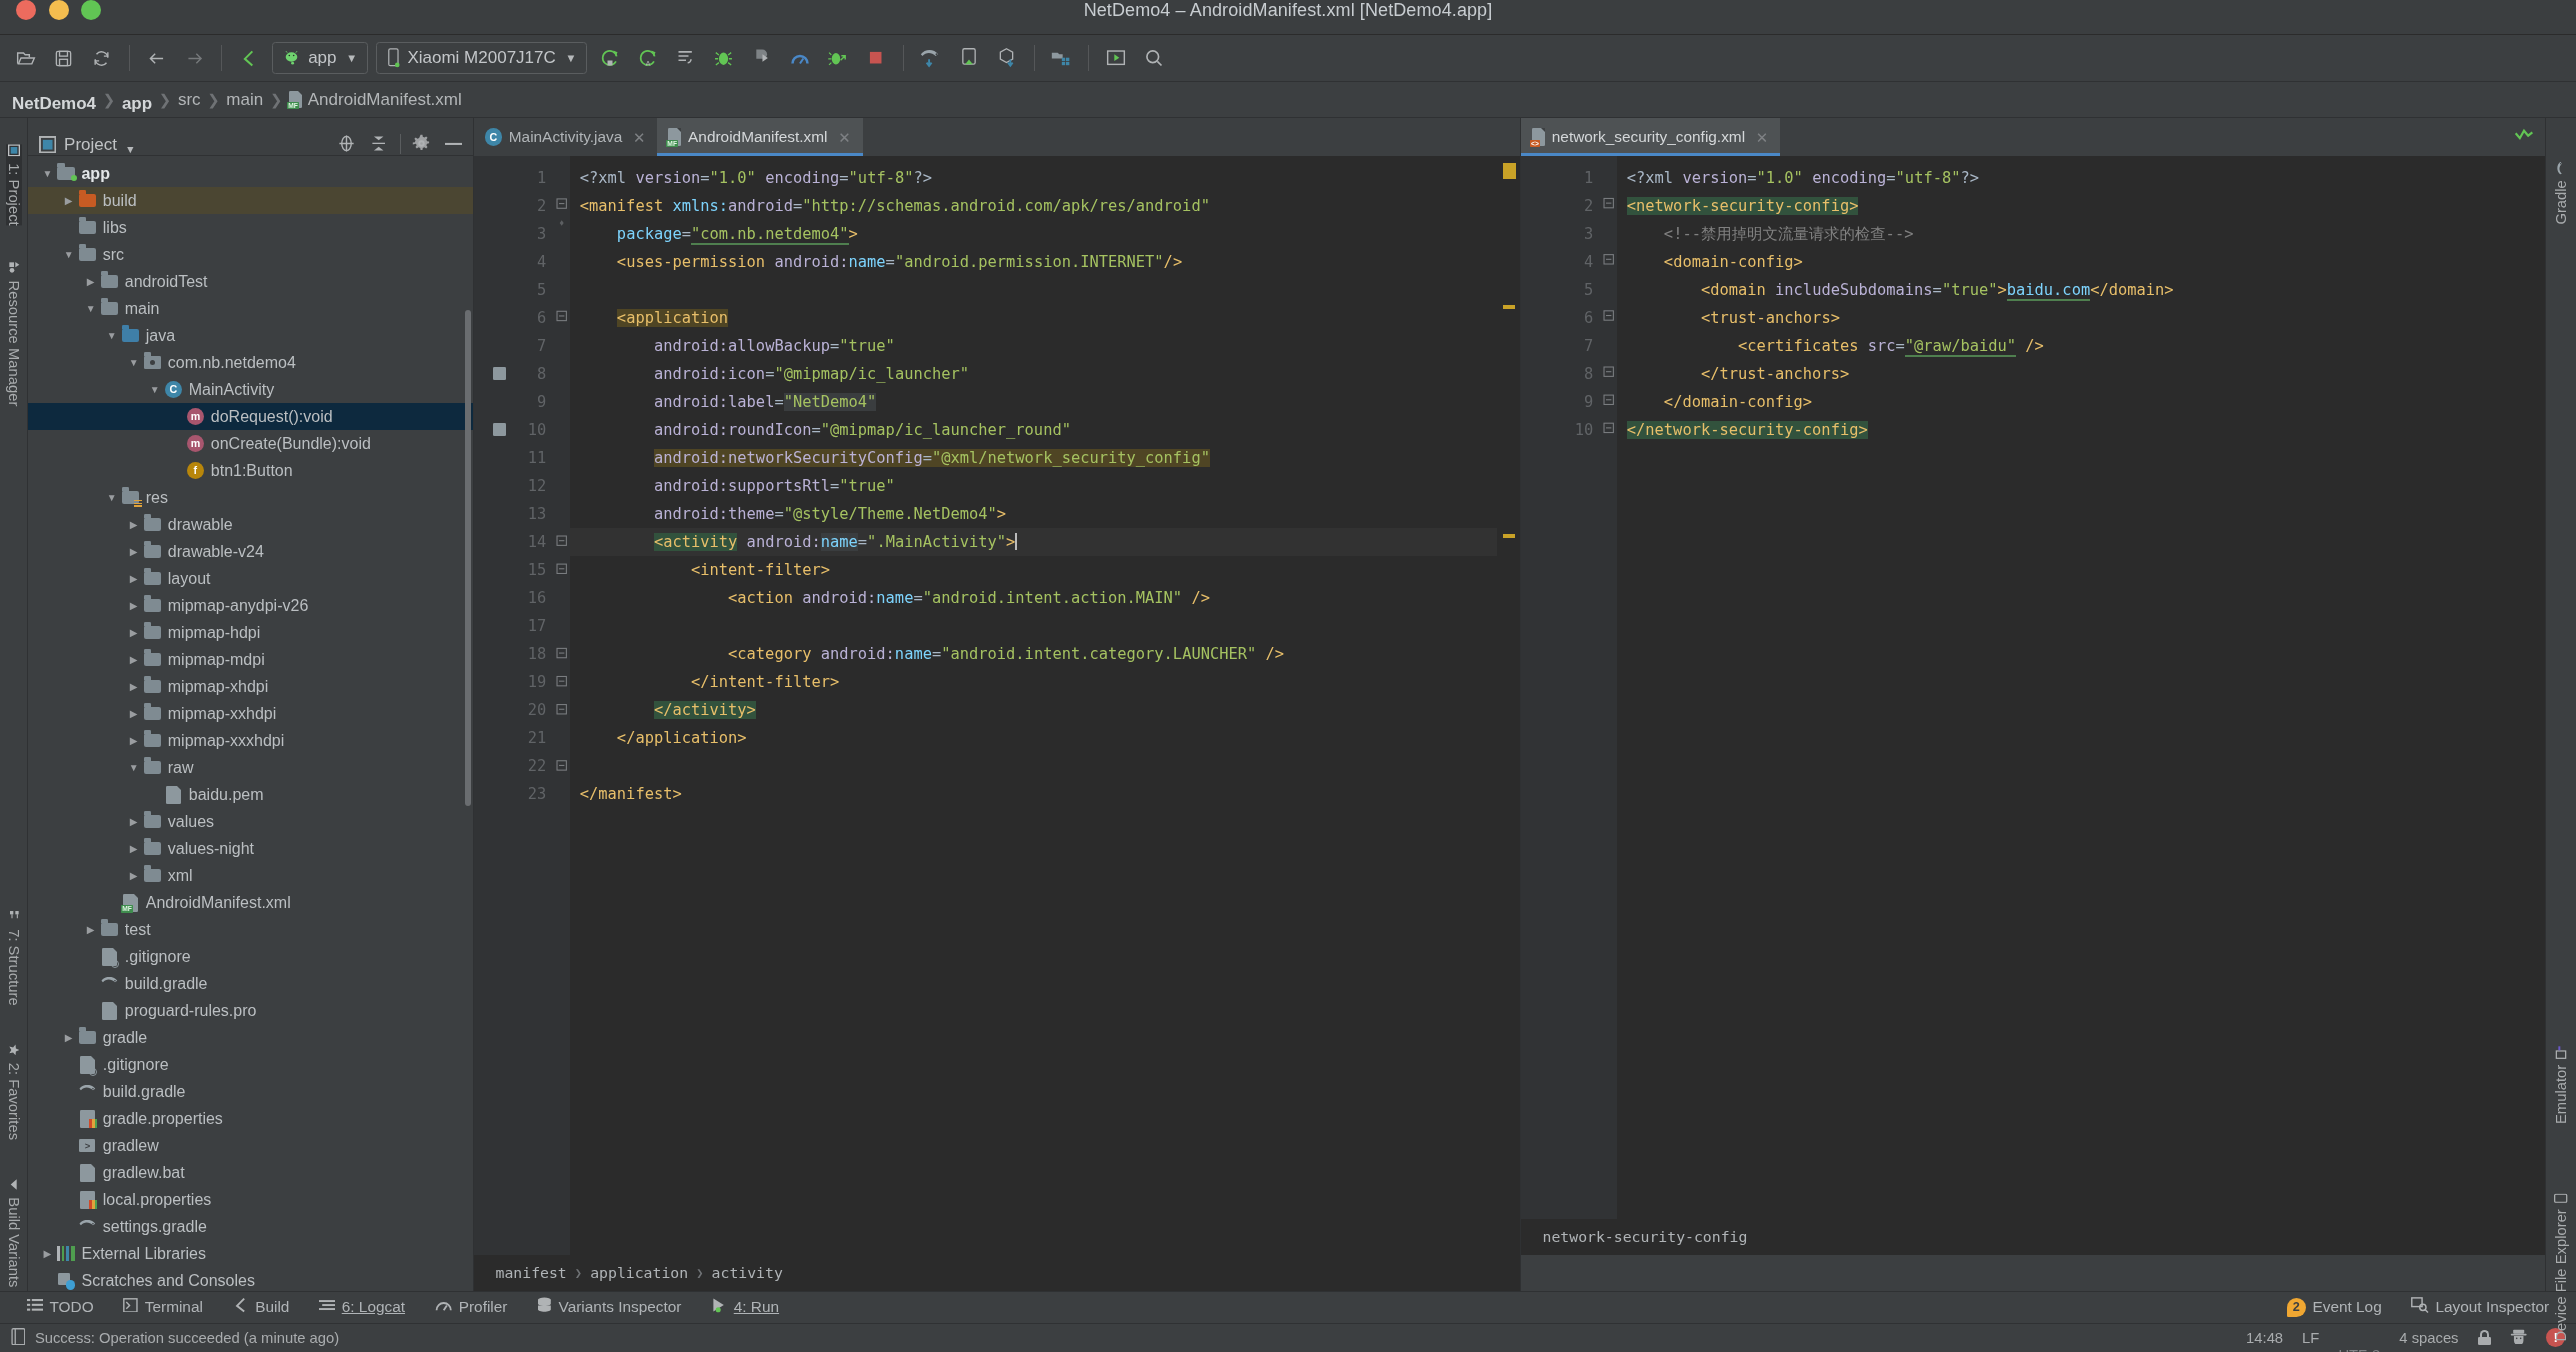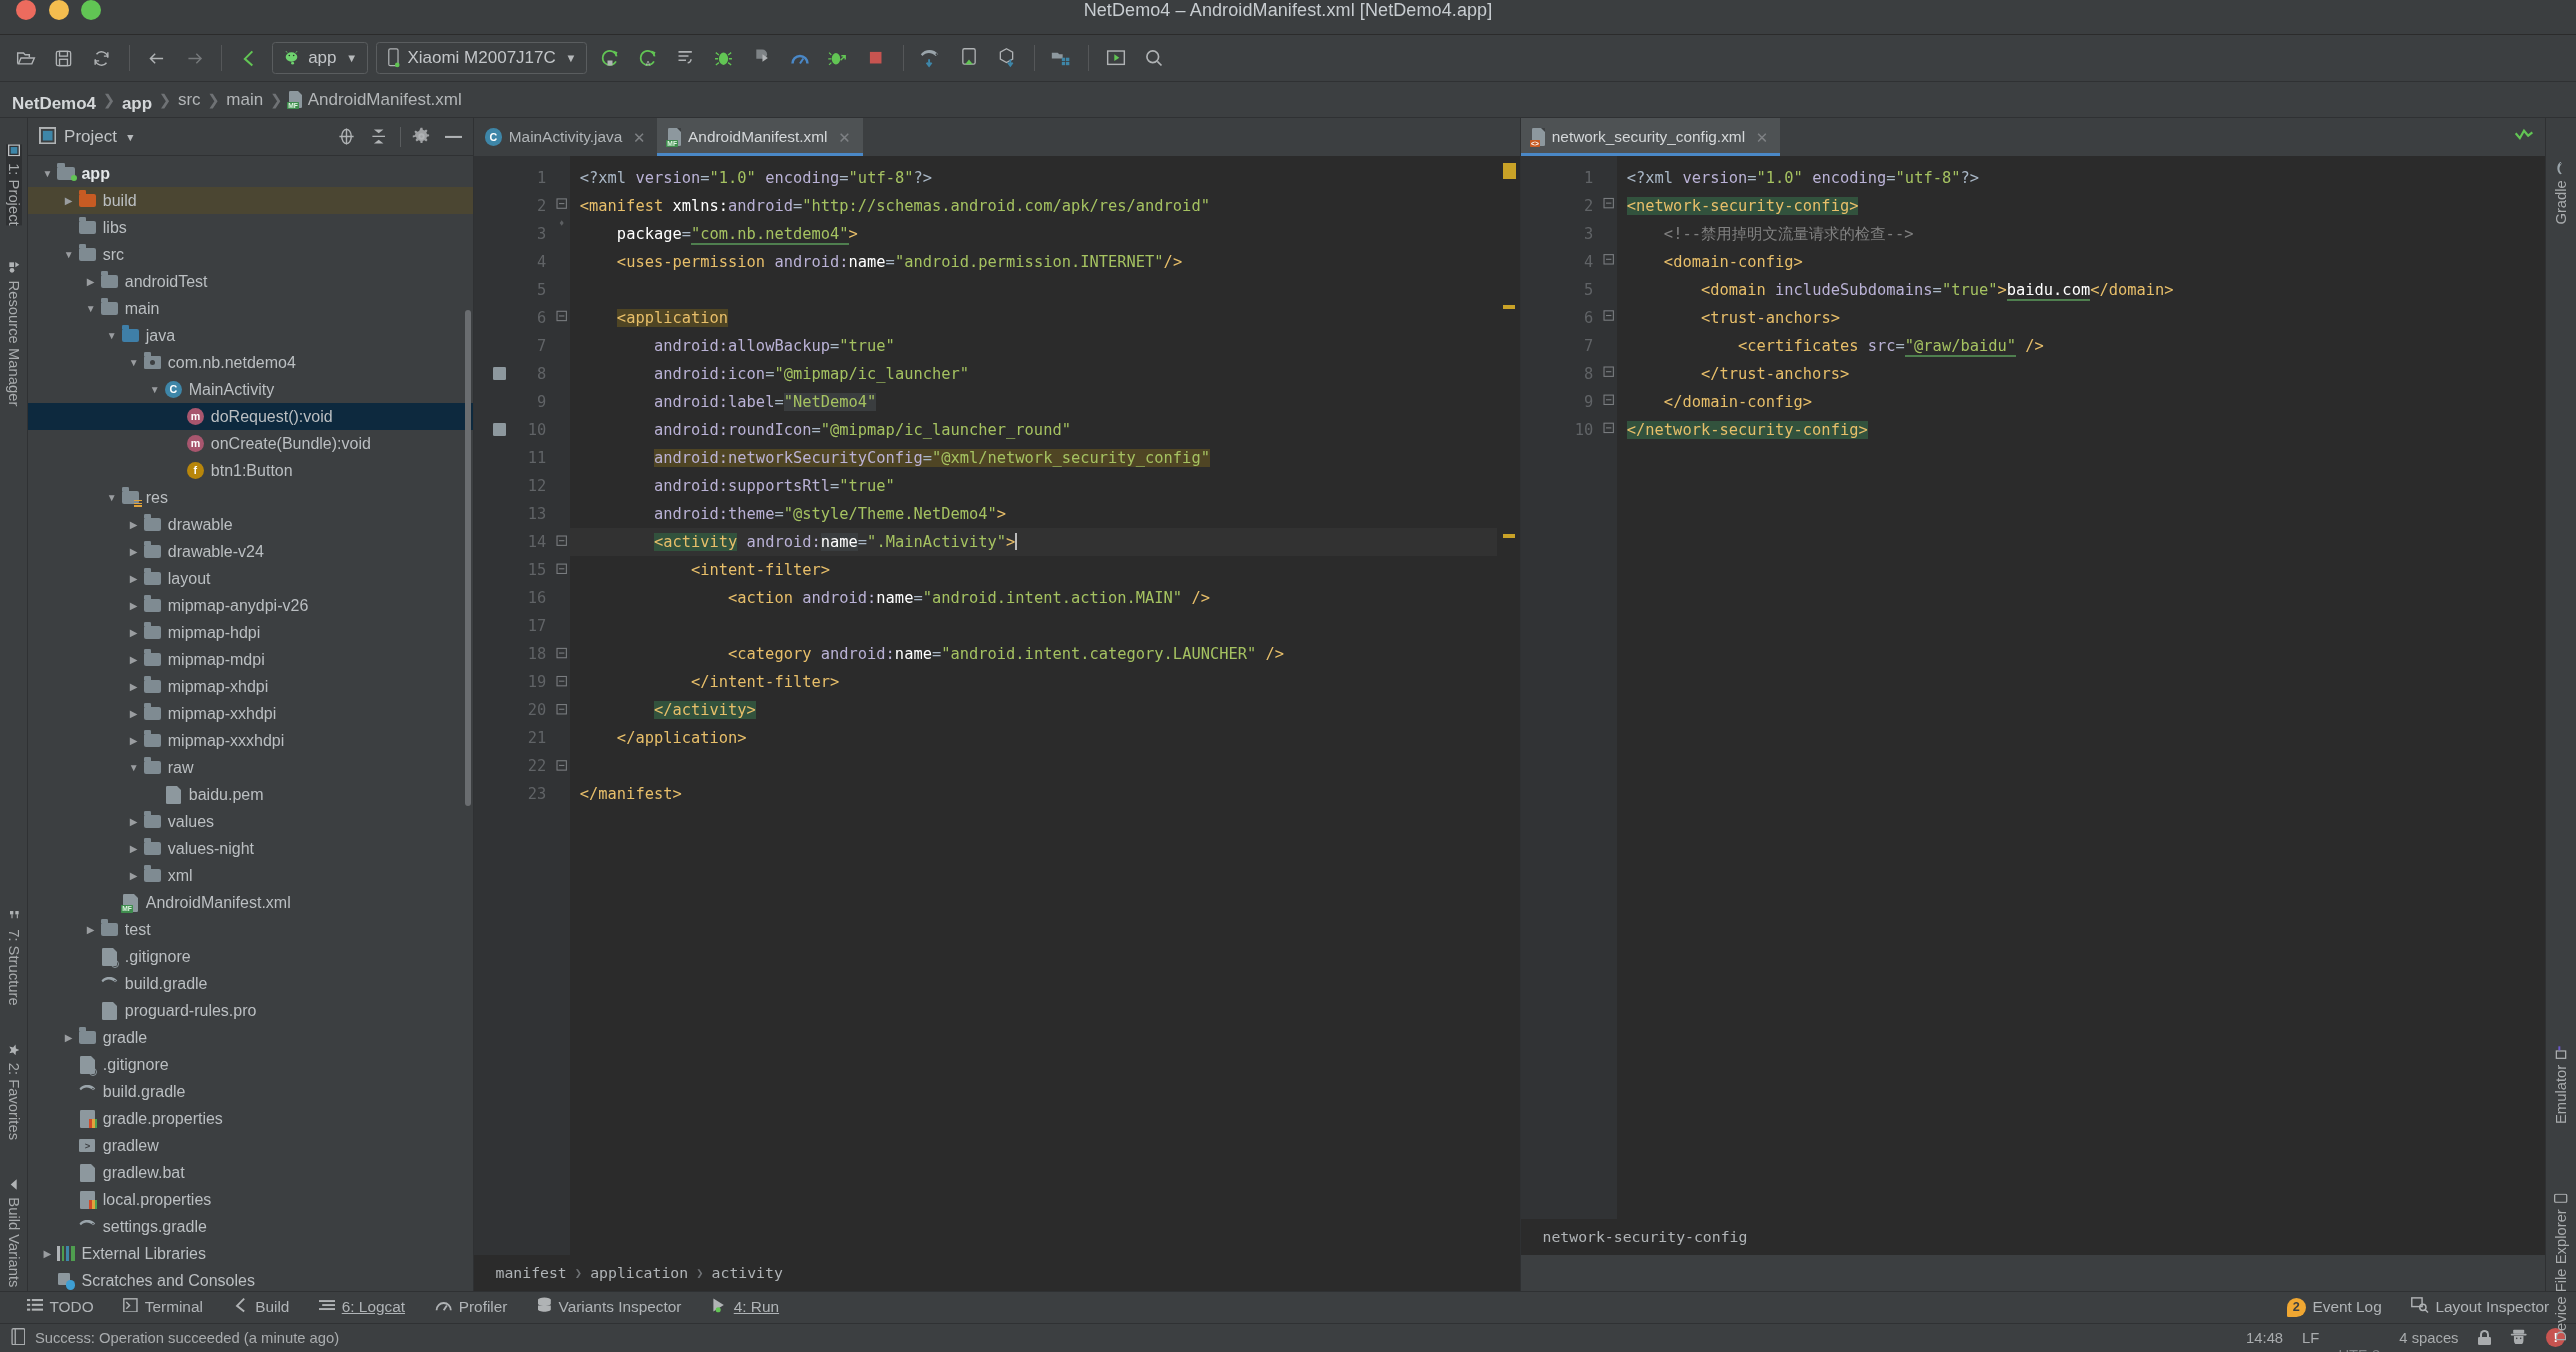--- a/index.html
+++ b/index.html
@@ -71,21 +71,21 @@
   .vlabel.rot-ccw { transform: translateX(-50%) rotate(-90deg); }
   .vlabel.active { background: #2f3133; }
   .vico { width:13.4px; height:13.4px; display:inline-block; }
 
   
   .project-pane {
     width: 446px; flex: 0 0 446px; background: #3c3f41; display: flex; flex-direction: column;
     border-right: 0.7px solid #2f3133; min-height: 0;
   }
   .pane-header {
-    height: 38px; flex: 0 0 38px; display: flex; align-items: center; padding: 0 8px 0 10.7px;
+    height: 38px; flex: 0 0 38px; display: flex; align-items: flex-end; padding: 0 8px 0 10.7px;
     border-bottom: 0.7px solid #2f3133;
   }
   .pane-title { font-size: 17px; color: #c0c3c5; margin-left: 8px; }
   .pane-caret { margin-left: 8px; color: #b6b9bb; font-size: 10.7px; }
   .pane-tools { margin-left: auto; display: flex; align-items: center; gap: 9.4px; }
   .pane-tools .t { width: 23px; height: 23px; display:flex; align-items:center; justify-content:center; color:#b0b3b5; }
 
   .tree { flex: 1 1 auto; overflow: hidden; padding-top: 4px; position: relative; }
   .trow {
     height: 27px; display: flex; align-items: center; font-size: 16px; color: #bbbfc2;
@@ -168,21 +168,21 @@
     line-height: 28px; padding: 8px 0 0 9.4px; white-space: pre; color: #a9b7c6; overflow: hidden;
     position: relative;
   }
   .code .line { height: 28px; }
   .code .line.hl { background: #323232; margin-left:-9.4px; padding-left:9.4px; }
 
   
   .t-tag   { color: #e8bf6a; }
   .t-attr  { color: #bab2d6; }
   .t-val   { color: #a5c261; }
-  .t-txt   { color: #ffffff; }
+  .t-txt   { color: #7dd3fc; }
   .t-cmt   { color: #808080; }
   .t-punc  { color: #a9b7c6; }
   .hl-yellow { background: #4f4524; }
   .hl-green  { background: #32523d; }
   .hl-gray   { background: #3a3d3f; }
   .squig { border-bottom: 2px solid #4f7f4f; text-decoration: none; }
   .caret-bar { display:inline-block; width:1.3px; height:17.4px; background:#bbb; vertical-align:-3.4px; }
 
   .rightmark { position: absolute; right: 0; top: 0; width: 23px; height: 100%; background: #2b2b2b; }
   .rightmark .m { position: absolute; right: 5.4px; width: 12px; height: 4px; background: #c9a227; }

